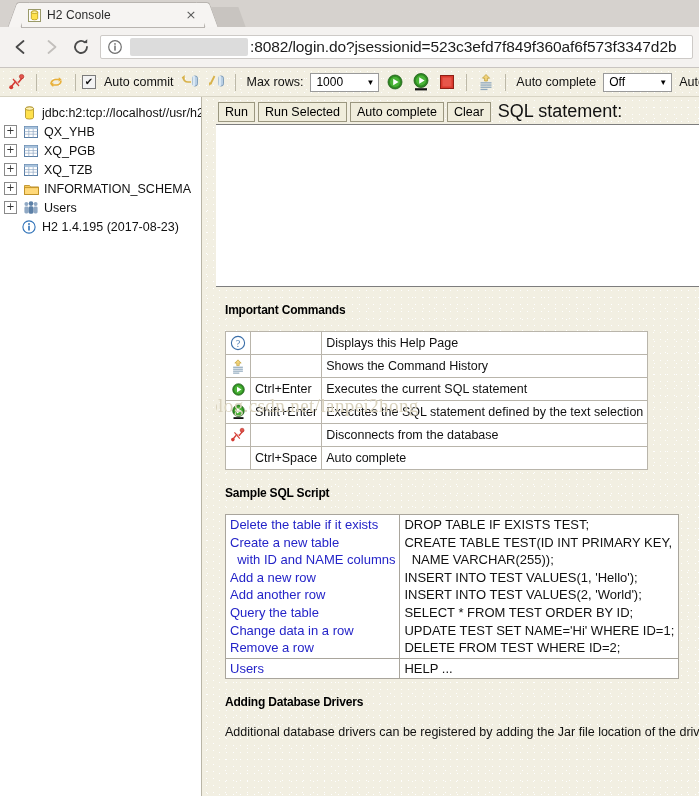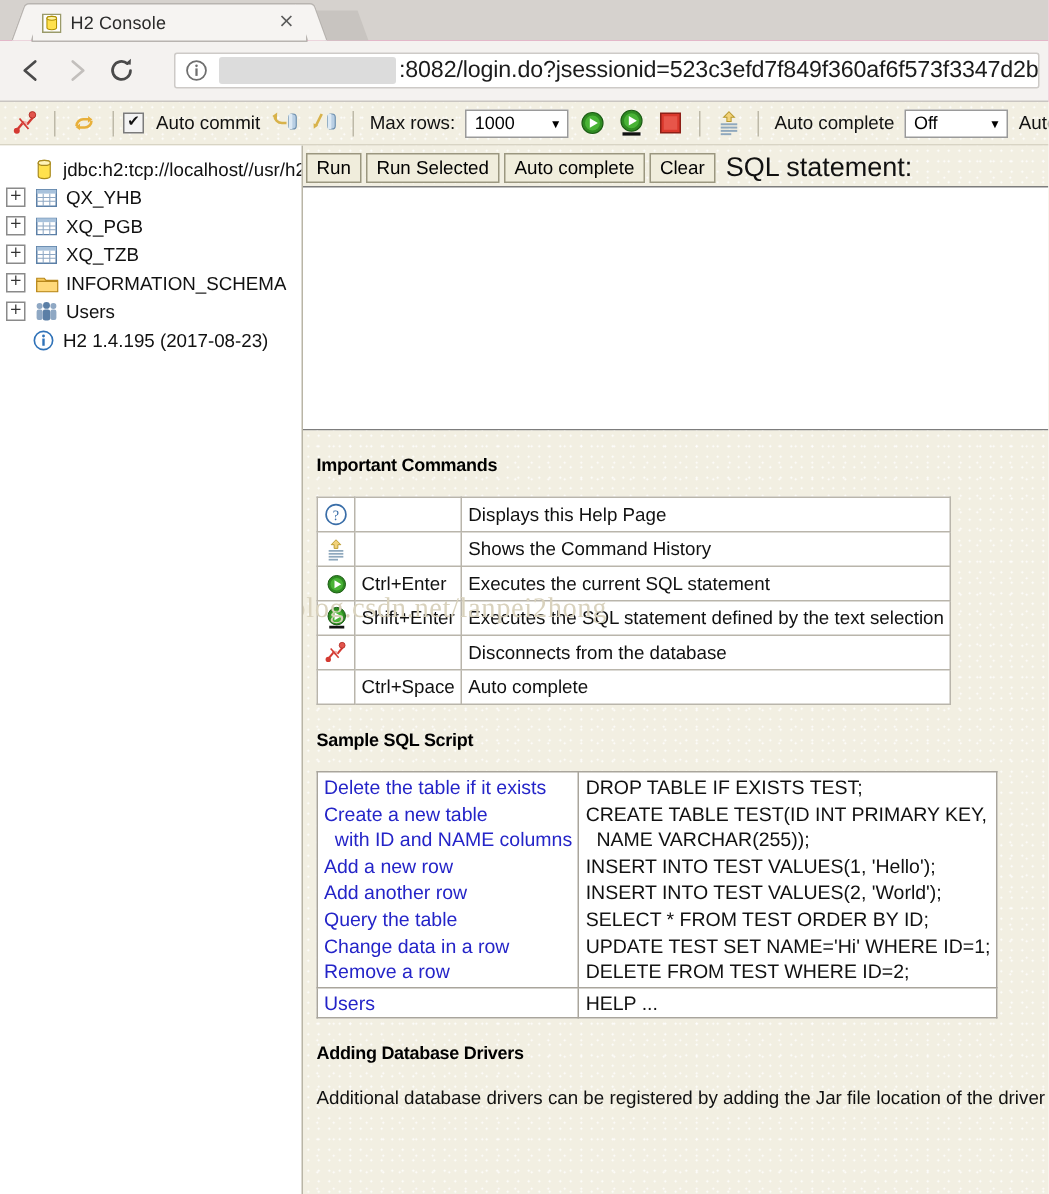--- a/index.html
+++ b/index.html
@@ -3,21 +3,21 @@
 <meta charset="utf-8">
 <style>
   html,body{margin:0;padding:0;}
   body{
     width:699px;height:796px;overflow:hidden;
     font-family:"Liberation Sans",sans-serif;
     background:#ffffff;
     -webkit-font-smoothing:antialiased;
   }
   
-  .chrome{background:#ec4899;position:relative;height:68px;overflow:hidden;}
+  .chrome{background:#5eead4;position:relative;height:68px;overflow:hidden;}
   .tabstrip{height:27px;position:relative;background:#d6d2ce;}
   .tab{
     position:absolute;left:22px;top:3px;width:182px;height:24px;
     background:#f6f4f2;
     border-top-left-radius:3px;border-top-right-radius:3px;
     box-shadow:0 0 0 1px #b8b4b0;
     display:flex;align-items:center;padding:0 6px;box-sizing:border-box;
   }
   .tab:before{
     content:"";position:absolute;left:-10px;bottom:0;width:12px;height:24px;
@@ -52,21 +52,21 @@
     height:41px;background:#f4f2f0;display:flex;align-items:center;
     padding:0 6px;box-sizing:border-box;border-bottom:1px solid #c9c5c1;
   }
   .navbtn{
     width:30px;height:30px;flex:0 0 30px;display:flex;align-items:center;justify-content:center;
     color:#5a5a5a;
   }
   .navbtn.disabled{color:#c0bdba;}
   .omnibox{
     flex:1;height:24px;background:#ffffff;border:1px solid #cdcac7;border-radius:2px;
-    display:flex;align-items:center;padding:0 6px;box-sizing:border-box;margin-left:20px;
+    display:flex;align-items:center;padding:0 6px;box-sizing:border-box;margin-left:4px;
     overflow:hidden;
   }
   .info-icon{flex:0 0 16px;margin-right:7px;color:#6b6b6b;}
   .url-redact{
     flex:0 0 118px;height:18px;background:#dcdcdc;border-radius:2px;margin-right:2px;
   }
   .url-text{
     font-size:15.5px;color:#1b1b1b;white-space:nowrap;
     font-family:"Liberation Sans",sans-serif;letter-spacing:-.1px;
   }
@@ -114,21 +114,21 @@
   }
   .tree-row{display:flex;align-items:center;height:19px;font-size:12.5px;color:#111;white-space:nowrap;}
   .tree-exp{
     width:11px;height:11px;border:1px solid #8a8a8a;background:#fff;margin-right:6px;flex:0 0 11px;
     font-size:10px;line-height:9px;text-align:center;color:#333;font-family:"DejaVu Sans",sans-serif;
   }
   .tree-exp.blank{border:none;background:none;}
   .tree-ico{width:16px;height:14px;margin-right:5px;flex:0 0 16px;display:flex;align-items:center;justify-content:center;}
   .tree-label{overflow:hidden;text-overflow:clip;}
 
-  .main{flex:1;min-width:0;display:flex;flex-direction:column;overflow:hidden;}
+  .main{flex:1;min-width:0;display:flex;flex-direction:column;overflow:hidden;padding-left:14px;}
 
   .btnbar{
     height:27px;display:flex;align-items:center;padding:2px 0 0 2px;box-sizing:border-box;
     white-space:nowrap;
   }
   .h2btn{
     border:1px solid #9b9780;background:#f0eddc;font-size:12.5px;color:#000;
     height:20px;padding:0 6px;margin-right:3px;display:inline-flex;align-items:center;
     box-sizing:border-box;
   }

